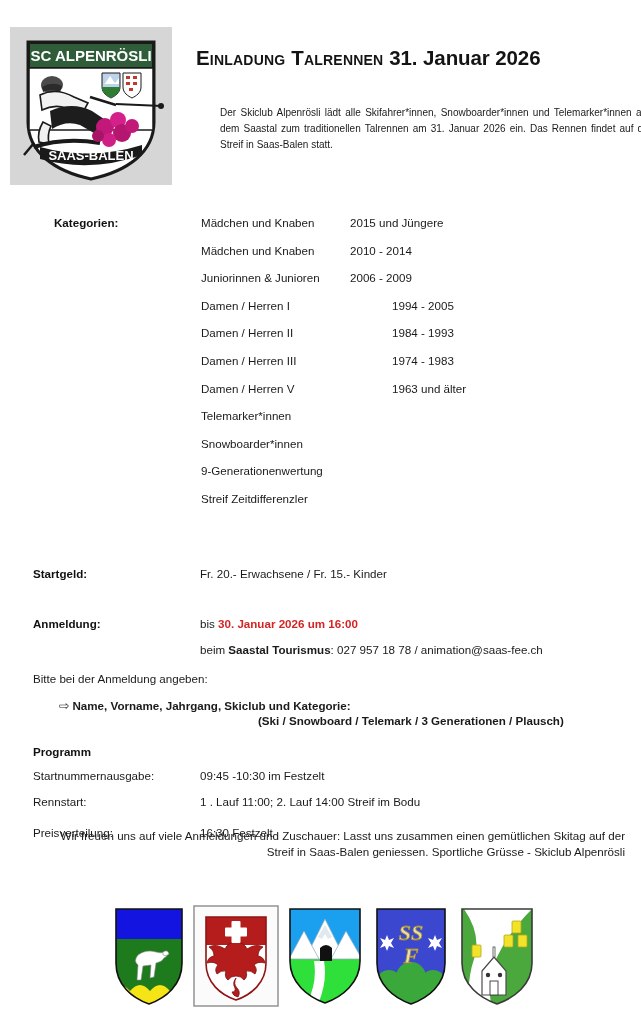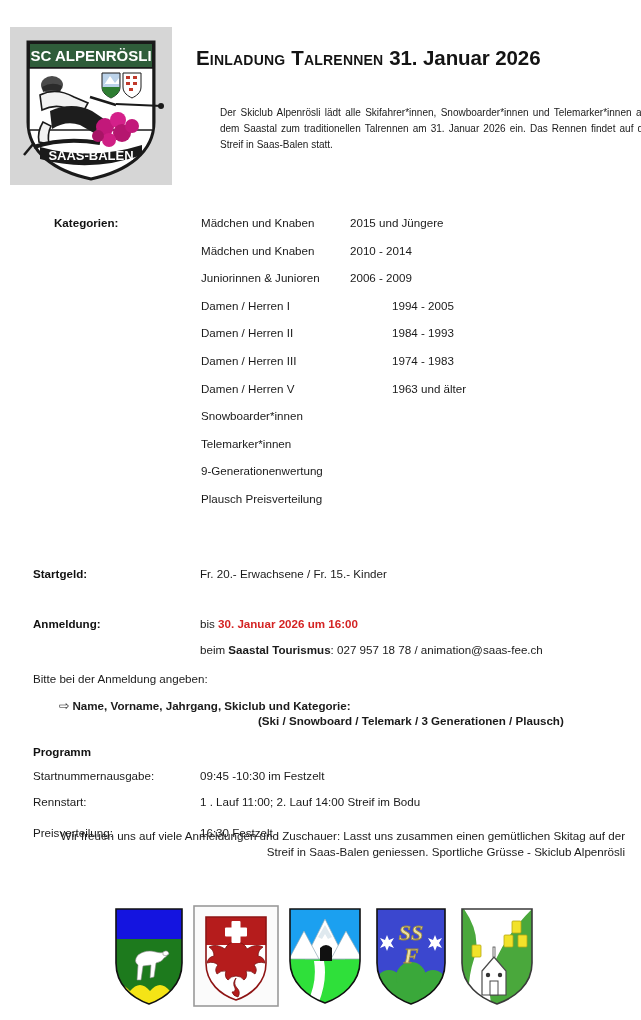--- a/index.html
+++ b/index.html
@@ -275,33 +275,33 @@
     </div>
     <div class="kat-row">
       <span class="kat-name">Damen / Herren III</span>
       <span class="kat-years far">1974 - 1983</span>
     </div>
     <div class="kat-row">
       <span class="kat-name">Damen / Herren V</span>
       <span class="kat-years far">1963 und älter</span>
     </div>
     <div class="kat-row">
+      <span class="kat-name">Telemarker*innen</span>
+      <span class="kat-years far"></span>
+    </div>
+    <div class="kat-row">
       <span class="kat-name">Snowboarder*innen</span>
       <span class="kat-years far"></span>
     </div>
     <div class="kat-row">
-      <span class="kat-name">Telemarker*innen</span>
-      <span class="kat-years far"></span>
-    </div>
-    <div class="kat-row">
       <span class="kat-name">9-Generationenwertung</span>
       <span class="kat-years far"></span>
     </div>
     <div class="kat-row">
-      <span class="kat-name">Plausch Preisverteilung</span>
+      <span class="kat-name">Streif Zeitdifferenzler</span>
       <span class="kat-years far"></span>
     </div>
   </div>
 
   <div class="label-col startgeld-label">Startgeld:</div>
   <div class="body-text startgeld-value">Fr. 20.- Erwachsene / Fr. 15.- Kinder</div>
 
   <div class="label-col anmeldung-label">Anmeldung:</div>
   <div class="body-text anmeldung-line1">
     <span>bis </span><span class="red">30. Januar 2026 um 16:00</span>

